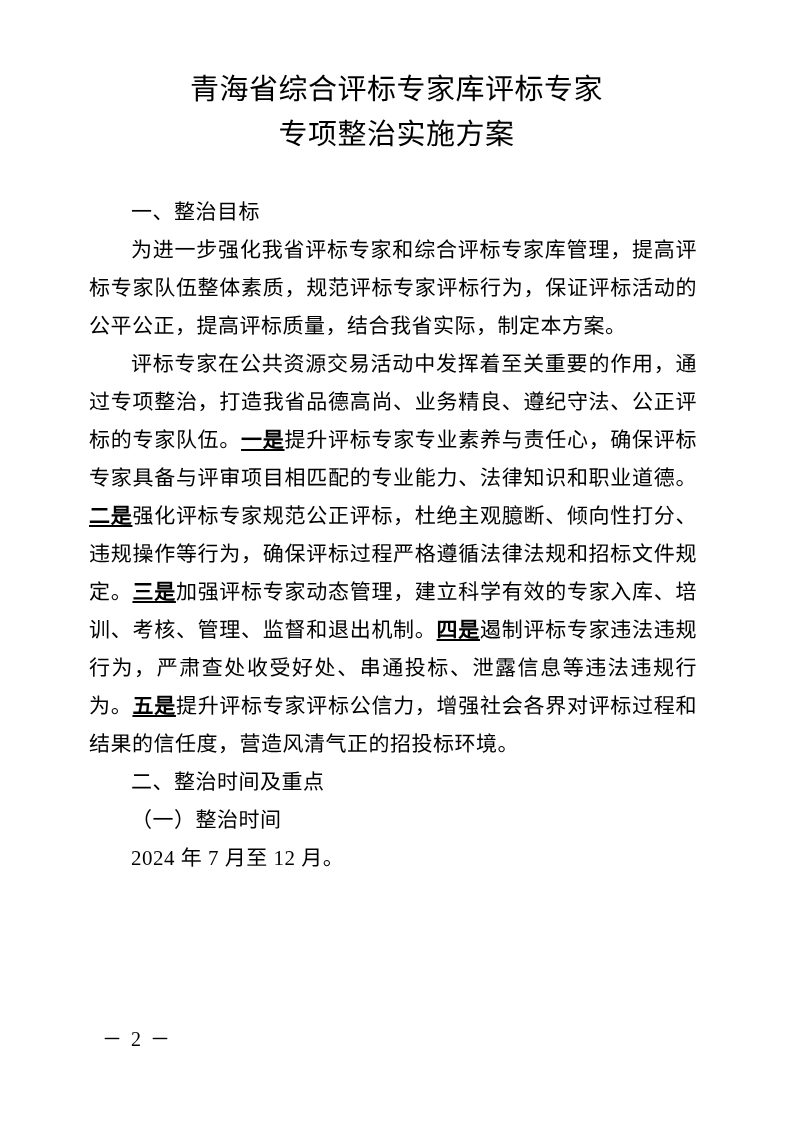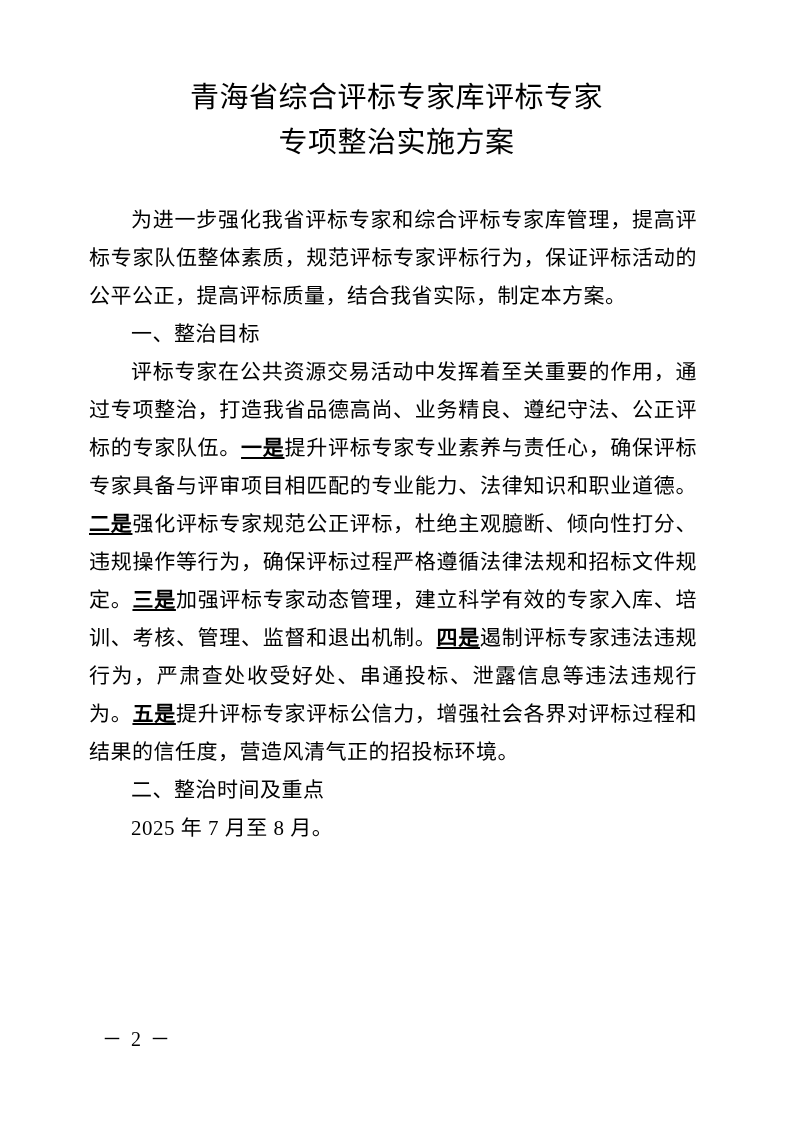--- a/index.html
+++ b/index.html
@@ -11,21 +11,21 @@
     position: relative;
     width: 793px;
     height: 1122px;
     background: #ffffff;
     color: #000000;
     font-family: "Liberation Serif", "DejaVu Serif", serif;
     overflow: hidden;
     box-sizing: border-box;
   }
   .doc-title {
-    margin: 8px;
+    margin: 0;
     padding-top: 67px;
     text-align: center;
     font-size: 29px;
     font-weight: normal;
     line-height: 45px;
     letter-spacing: 0.5px;
   }
   .doc-title .title-line {
     display: block;
   }
@@ -60,29 +60,30 @@
 
 <div class="page">
 
   <h1 class="doc-title">
     <span class="title-line">青海省综合评标专家库评标专家</span>
     <span class="title-line">专项整治实施方案</span>
   </h1>
 
   <div class="doc-body">
 
+    <p>一、整治目标</p>
+
     <p>为进一步强化我省评标专家和综合评标专家库管理，提高评标专家队伍整体素质，规范评标专家评标行为，保证评标活动的公平公正，提高评标质量，结合我省实际，制定本方案。</p>
-
-    <p>一、整治目标</p>
 
     <p><span>评标专家在公共资源交易活动中发挥着至关重要的作用，通过专项整治，打造我省品德高尚、业务精良、遵纪守法、公正评标的专家队伍。</span><b class="b">一是</b><span>提升评标专家专业素养与责任心，确保评标专家具备与评审项目相匹配的专业能力、法律知识和职业道德。</span><b class="b">二是</b><span>强化评标专家规范公正评标，杜绝主观臆断、倾向性打分、违规操作等行为，确保评标过程严格遵循法律法规和招标文件规定。</span><b class="b">三是</b><span>加强评标专家动态管理，建立科学有效的专家入库、培训、考核、管理、监督和退出机制。</span><b class="b">四是</b><span>遏制评标专家违法违规行为，严肃查处收受好处、串通投标、泄露信息等违法违规行为。</span><b class="b">五是</b><span>提升评标专家评标公信力，增强社会各界对评标过程和结果的信任度，营造风清气正的招投标环境。</span></p>
 
     <p>二、整治时间及重点</p>
 
+    <p>（一）整治时间</p>
 
-    <p>2025 年 7 月至 8 月。</p>
+    <p>2024 年 7 月至 12 月。</p>
 
 
   </div>
 
   <div class="page-number">－ 2 －</div>
 
 </div>
 
 </body></html>

